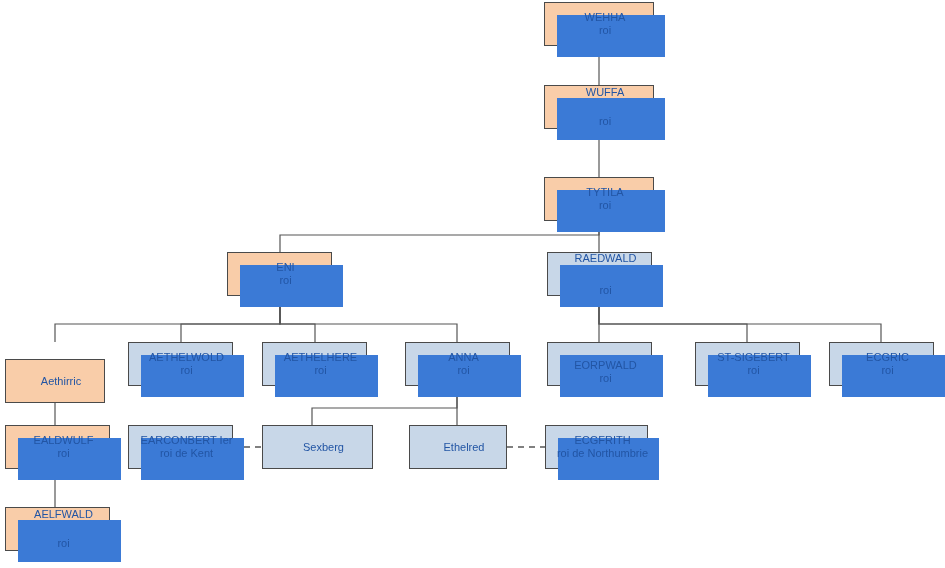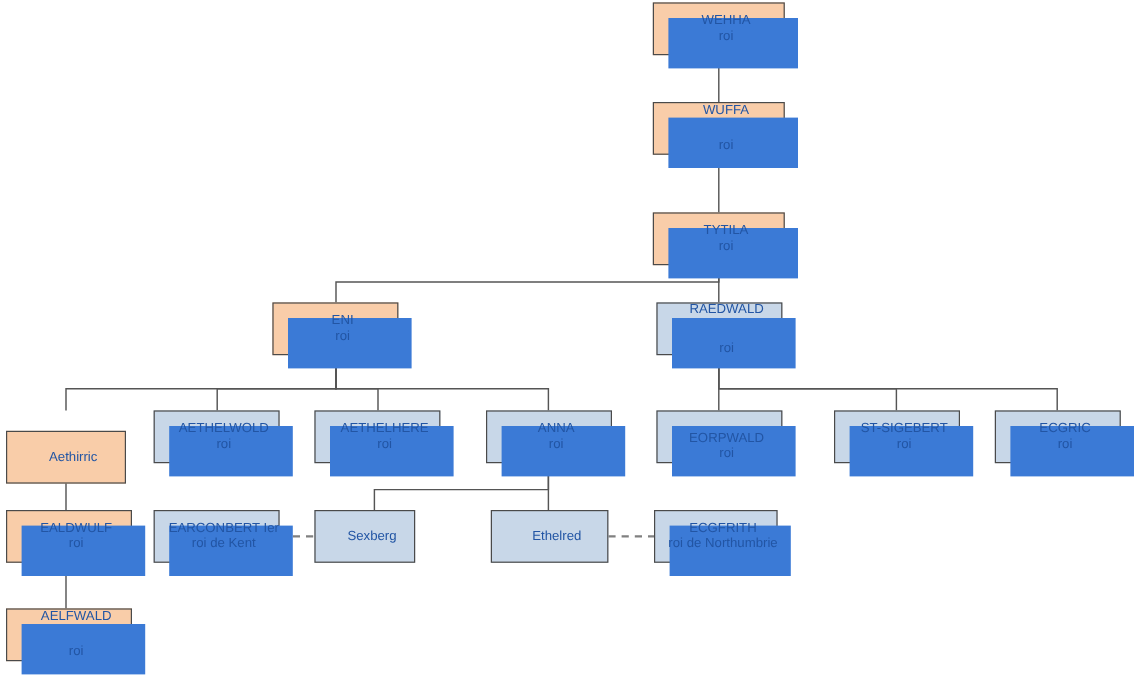--- a/index.html
+++ b/index.html
@@ -124,21 +124,21 @@
         <div class="sub">roi</div>
       </div>
       <div class="node king shadow" style="left: 5px; top: 425px; width: 105px; height: 44px;">
         <div class="nm">EALDWULF</div>
         <div class="sub">roi</div>
       </div>
       <div class="node blue shadow" style="left: 128px; top: 425px; width: 105px; height: 44px;">
         <div class="nm">EARCONBERT Ier</div>
         <div class="sub">roi de Kent</div>
       </div>
-      <div class="node blue" style="left: 262px; top: 425px; width: 84px; height: 44px;">
+      <div class="node blue" style="left: 262px; top: 425px; width: 111px; height: 44px;">
         <div class="nm">Sexberg</div>
       </div>
       <div class="node blue" style="left: 409px; top: 425px; width: 98px; height: 44px;">
         <div class="nm">Ethelred</div>
       </div>
       <div class="node blue shadow" style="left: 545px; top: 425px; width: 103px; height: 44px;">
         <div class="nm">ECGFRITH</div>
         <div class="sub">roi de Northumbrie</div>
       </div>
       <div class="node king shadow" style="left: 5px; top: 507px; width: 105px; height: 44px; justify-content: space-between;">

